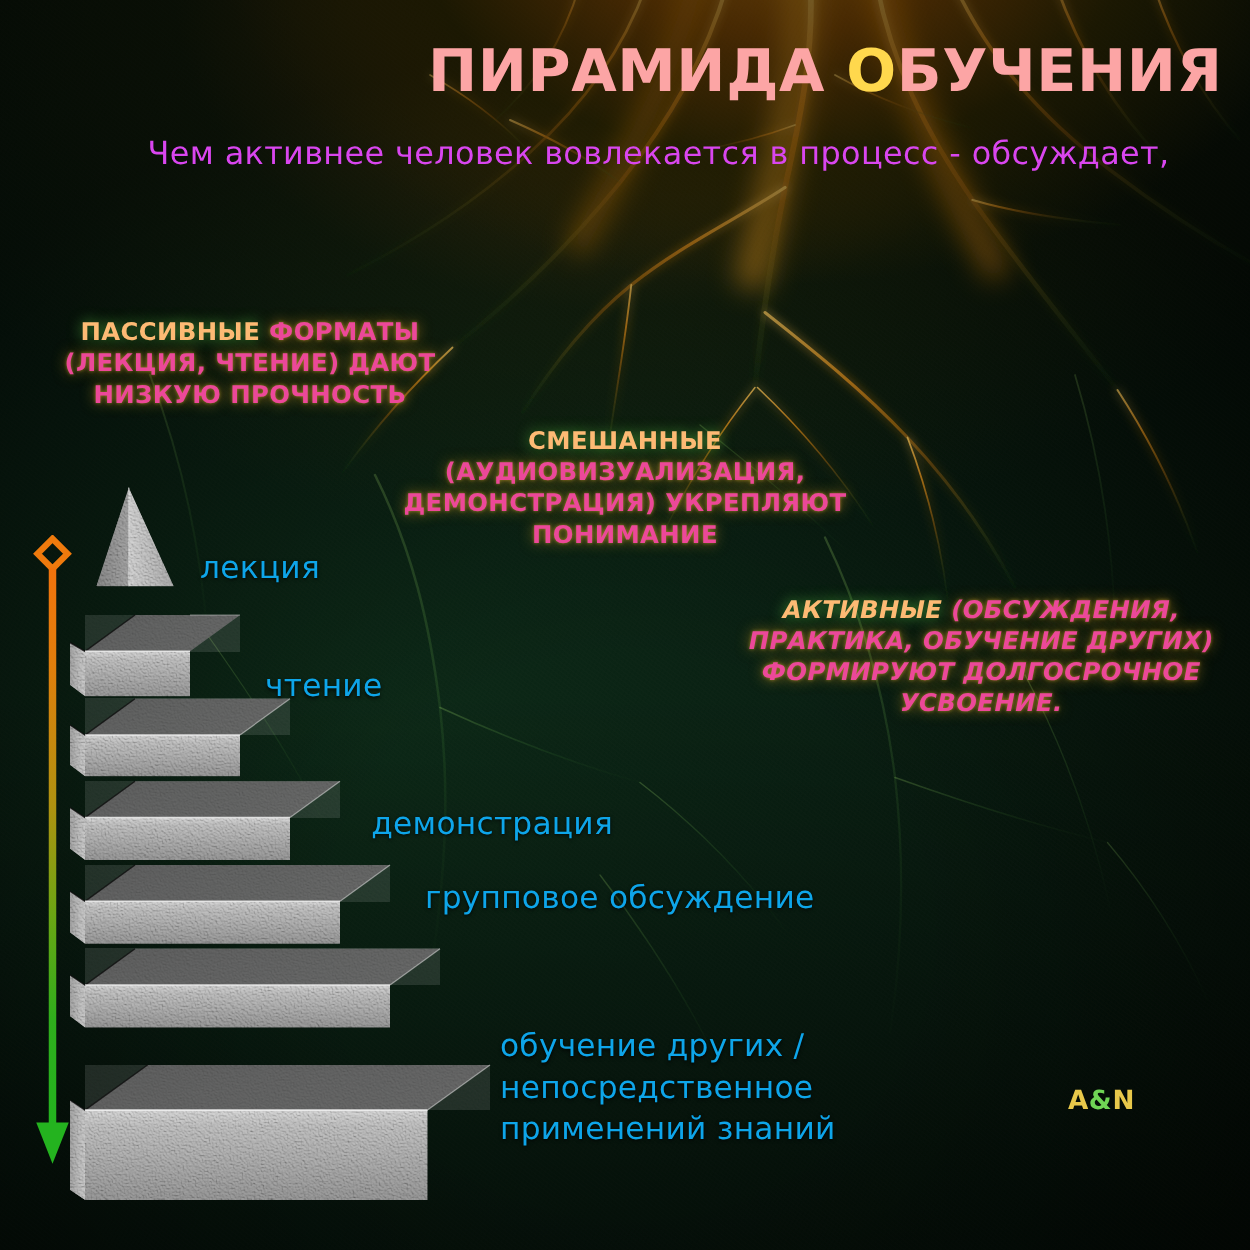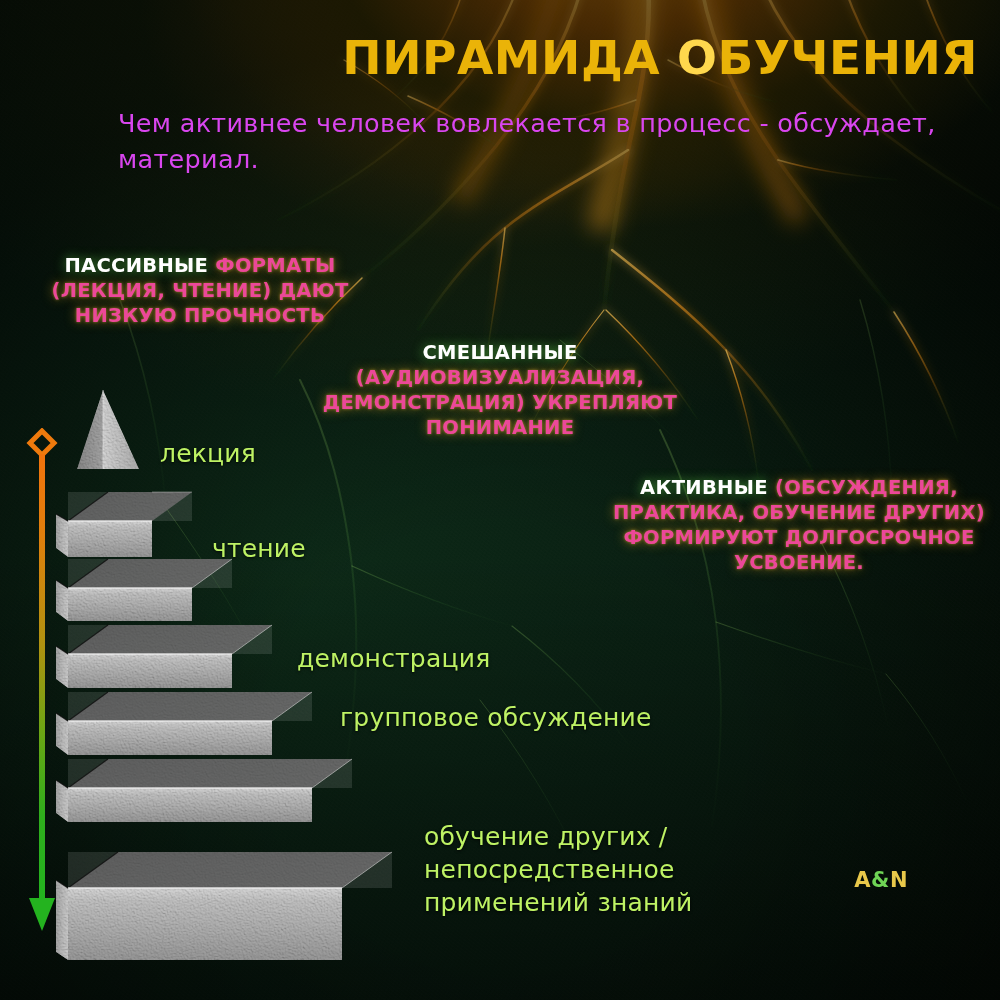--- a/index.html
+++ b/index.html
@@ -44,21 +44,21 @@
   
   .title {
     position: absolute;
     top: 30px; right: 22px;
     font-size: 47px;
     font-weight: 700;
     letter-spacing: 0.5px;
     font-family: "DejaVu Sans", sans-serif;
     white-space: nowrap;
   }
-  .title .g { color: #eab308; }
+  .title .g { color: #fca5a5; }
   .title .y { color: #ffd84d; }
 
   .subtitle {
     position: absolute;
     top: 105px; left: 118px;
     width: 862px;
     color: #d946ef;
     font-size: 25.5px;
     line-height: 36px;
     text-align: justify;
@@ -69,31 +69,31 @@
 
   .note {
     position: absolute;
     font-size: 19.5px;
     line-height: 25px;
     font-weight: 700;
     text-align: center;
     letter-spacing: 0.3px;
     text-shadow: 0 0 11px rgba(255,190,40,0.55), 0 0 3px rgba(255,200,60,0.5);
   }
-  .note .g { color: #ffffff; text-shadow: 0 0 11px rgba(110,230,80,0.6); }
+  .note .g { color: #fdba74; text-shadow: 0 0 11px rgba(110,230,80,0.6); }
   .note .y { color: #ec4899; }
 
   #note-passive { left: 50px; top: 253px; width: 300px; }
   #note-mixed   { left: 310px; top: 340px; width: 380px; }
-  #note-active  { left: 604px; top: 475px; width: 390px; }
+  #note-active  { left: 590px; top: 475px; width: 390px; font-style: italic; }
 
   
   .steplabel {
     position: absolute;
-    color: #bef264;
+    color: #0ea5e9;
     font-size: 25px;
     line-height: 33px;
     white-space: pre-line;
     letter-spacing: 0.2px;
     text-shadow: 0 1px 3px rgba(0,0,0,0.85);
   }
 
   
   #depth-arrow { position: absolute; left: 24px; top: 428px; }
 
@@ -192,21 +192,20 @@
 
   <div class="bg-grain"></div>
   <div class="bg-vignette"></div>
 
   <div class="title">
     <span class="g">ПИРАМИДА </span><span class="y">О</span><span class="g">БУЧЕНИЯ</span>
   </div>
 
   <div class="subtitle">
     <span>Чем активнее человек вовлекается в процесс - обсуждает,</span>
-    <span style="text-align:left">материал.</span>
   </div>
 
   <div class="note" id="note-passive">
     <span class="g">ПАССИВНЫЕ </span><span class="y">ФОРМАТЫ (ЛЕКЦИЯ, ЧТЕНИЕ) ДАЮТ НИЗКУЮ ПРОЧНОСТЬ</span>
   </div>
 
   <div class="note" id="note-mixed">
     <span class="g">СМЕШАННЫЕ </span><span class="y">(АУДИОВИЗУАЛИЗАЦИЯ, ДЕМОНСТРАЦИЯ) УКРЕПЛЯЮТ ПОНИМАНИЕ</span>
   </div>
 
@@ -340,21 +339,21 @@
       <path d="M68,888 L342,888" stroke="#efefef" stroke-width="1.4" opacity="0.9"></path>
       <path d="M342,888 L392,852" stroke="#cfcfcf" stroke-width="1" opacity="0.6"></path>
       <path d="M342,888 L342,960 L392,925 L392,852 Z" fill="#9c9c9c" opacity="0.0"></path>
     </g>
   </svg>
 
   <div class="steplabel" style="left:160px; top:437px;">лекция</div>
   <div class="steplabel" style="left:212px; top:512px;margin-top:20px;">чтение</div>
   <div class="steplabel" style="left:297px; top:642px;">демонстрация</div>
   <div class="steplabel" style="left:340px; top:701px;">групповое обсуждение</div>
-  <div class="steplabel" style="left:400px; top:820px;margin-left:24px;">обучение других /
+  <div class="steplabel" style="left:400px; top:820px;">обучение других /
 непосредственное
 применений знаний</div>
 
   <div class="signature">
     <span class="y">A</span><span class="g">&amp;</span><span class="y">N</span>
   </div>
 
 </div>
 
 </body></html>

